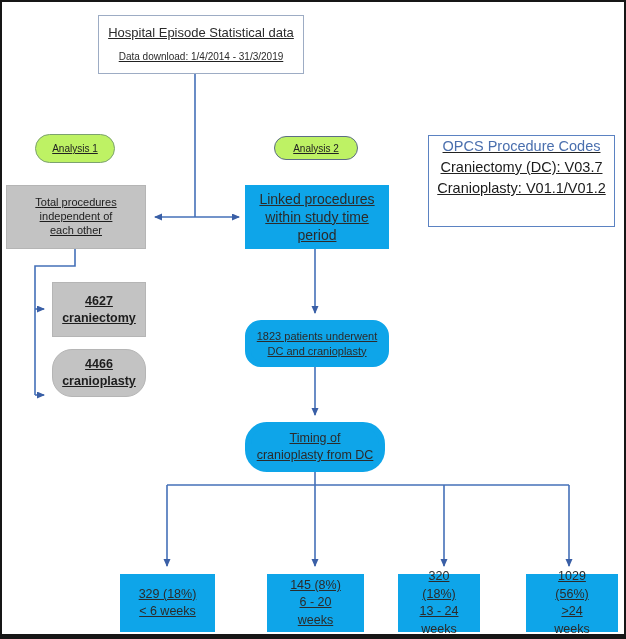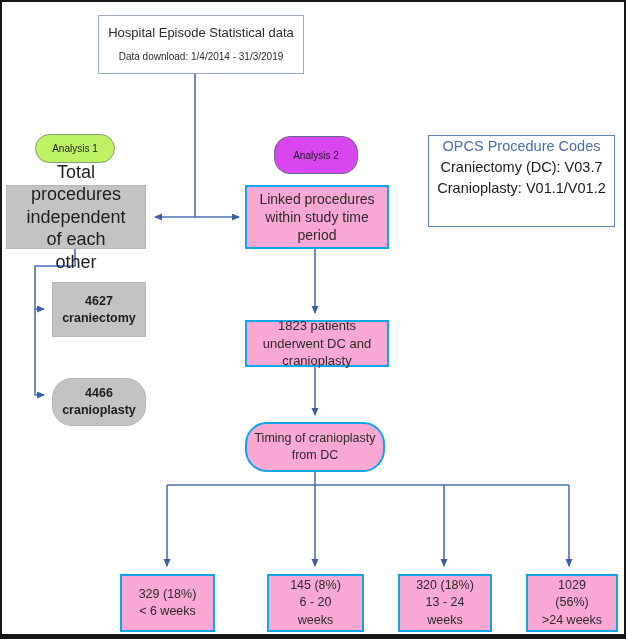--- a/index.html
+++ b/index.html
@@ -14,75 +14,76 @@
     color:#222;
     overflow:hidden;
   }
   #connectors{position:absolute;left:0;top:0;z-index:1;}
   .node{
     position:absolute;z-index:2;
     box-sizing:border-box;
     display:flex;flex-direction:column;
     align-items:center;justify-content:center;
     text-align:center;
+    text-decoration:underline;
   }
   .node .line{display:block;}
   
   .top-box{
     left:96px;top:13px;width:206px;height:59px;
     background:#ffffff;border:1px solid #9dacc4;
     justify-content:flex-start;padding-top:9px;
   }
   .top-box .title{font-size:13px;color:#2b2b2b;}
   .top-box .subtitle{font-size:10px;color:#2b2b2b;margin-top:11px;}
   
   .pill{
     border-radius:16px;font-size:10px;color:#222;
   }
   .pill-1{
     left:33px;top:132px;width:80px;height:29px;
     background:#bef264;border:1px solid #7ca26f;
   }
   .pill-2{
-    left:272px;top:134px;width:84px;height:38px;
-    background:#d946ef;border:1px solid #5c6d85;
+    left:272px;top:134px;width:84px;height:24px;
+    background:#bef264;border:1px solid #5c6d85;
   }
   
   .gray-box{background:#c3c3c3;border:1px solid #b5b5b5;color:#1d1d1d;}
   .total-box{
     left:4px;top:183px;width:140px;height:64px;
-    font-size:18px;line-height:1.25;padding:20px;
+    font-size:11px;line-height:1.25;padding:20px;
   }
   .count-box{
     left:50px;width:94px;
     font-weight:bold;font-size:12.5px;line-height:1.35;
   }
   .count-box-1{top:280px;height:55px;}
-  .count-box-2{top:376px;height:48px;border-radius:20px;}
+  .count-box-2{top:347px;height:48px;border-radius:20px;}
   
-  .light-box{background:#f9a8d4;border:2px solid #0ea5e9;color:#2b2b2b;}
+  .light-box{background:#0ea5e9;border:6px solid #0ea5e9;color:#2b2b2b;}
   .linked-box{
     left:243px;top:183px;width:144px;height:64px;
     font-size:14px;line-height:1.3;padding:2px;
   }
   .patients-box{
     left:243px;top:318px;width:144px;height:47px;
-    font-size:13px;line-height:1.35;padding:2px;
+    font-size:11px;line-height:1.35;padding:2px;border-radius:16px;
   }
   .timing-box{
     left:243px;top:420px;width:140px;height:50px;
     font-size:12.5px;line-height:1.35;padding:2px 4px;border-radius:22px;
   }
   .outcome-box{
     top:572px;height:58px;
     font-size:12.5px;line-height:1.4;padding:12px;
   }
   .outcome-1{left:118px;width:95px;}
   .outcome-2{left:265px;width:97px;}
-  .outcome-3{left:396px;width:94px;justify-content:center;}
+  .outcome-3{left:396px;width:82px;justify-content:center;}
   .outcome-4{left:524px;width:92px;}
   
   .opcs-box{
     left:426px;top:133px;width:187px;height:92px;
     background:#ffffff;border:1.5px solid #5b82c2;
     font-size:14.5px;line-height:1.45;
     justify-content:flex-start;
   }
   .opcs-box .opcs-title{color:#4a6fae;}
   .opcs-box .opcs-code{color:#1b1b1b;text-align:center;}

